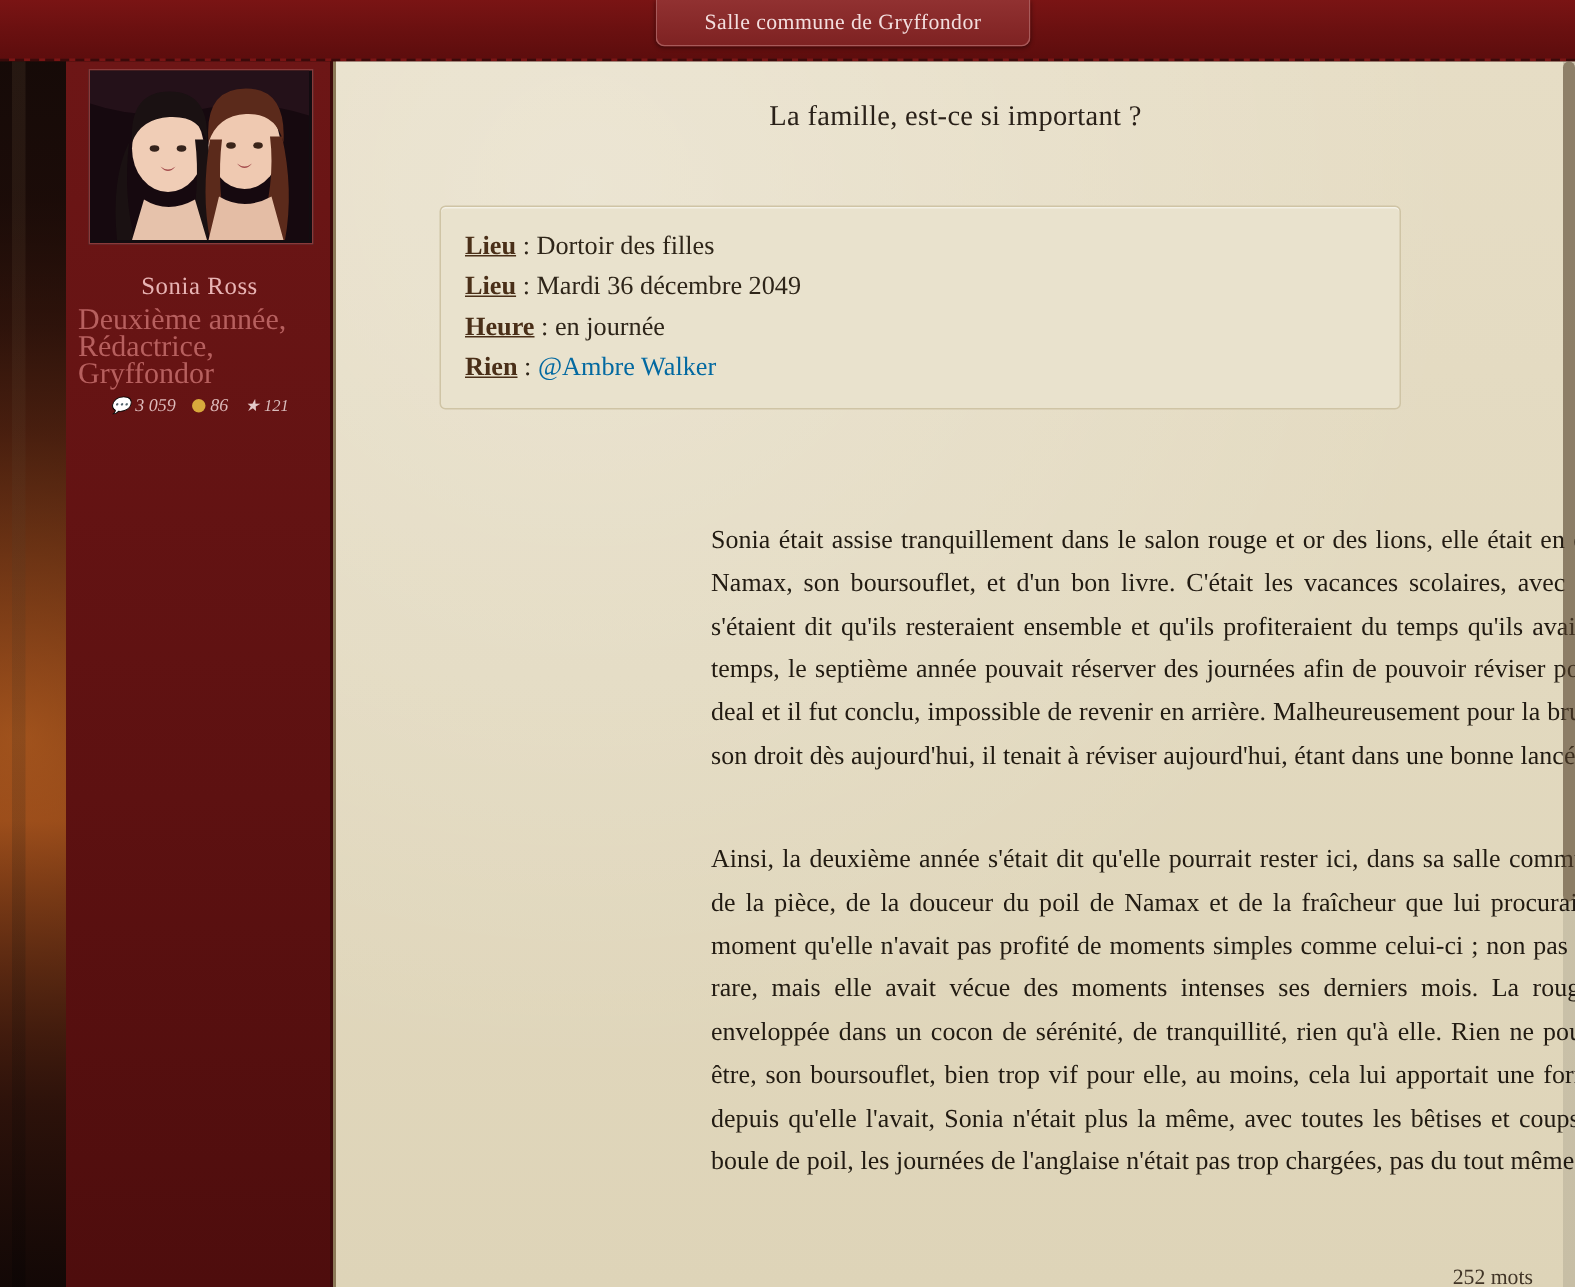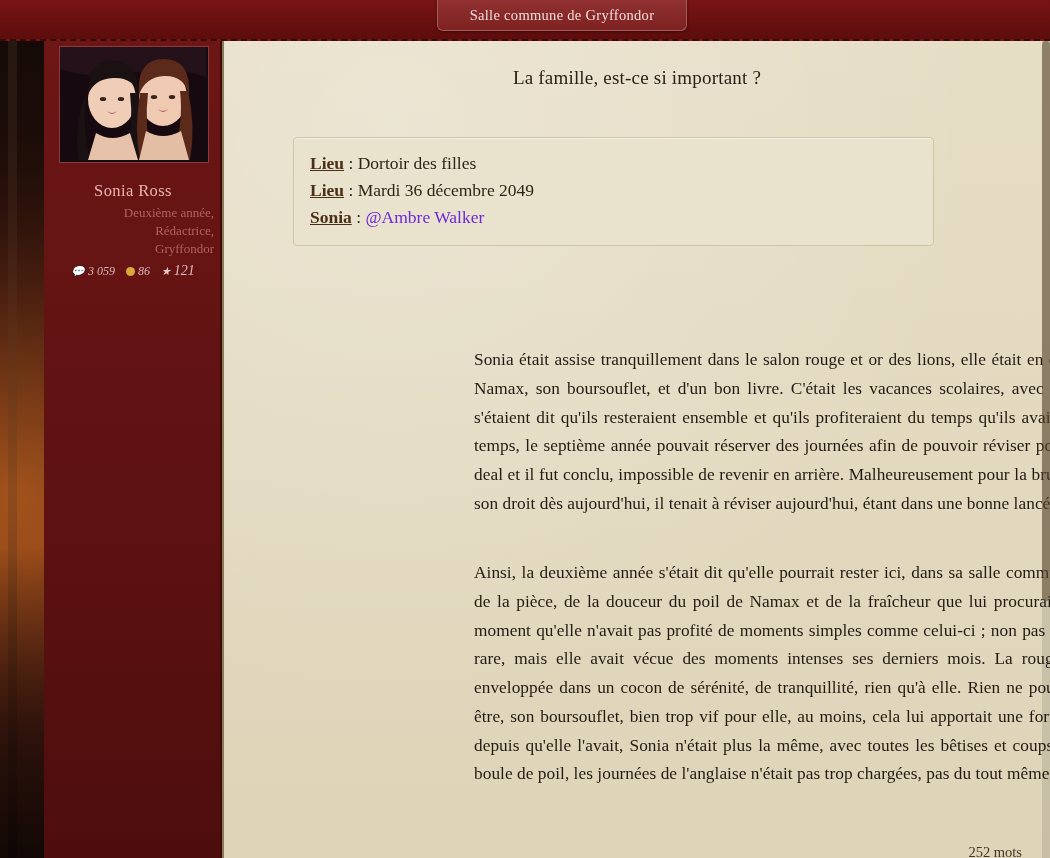--- a/index.html
+++ b/index.html
@@ -102,37 +102,37 @@
     text-align: center;
     color: #e8b4b4;
     font-size: 16.5px;
     letter-spacing: .4px;
   }
   .profile-rank {
     position: absolute;
     left: 8px;
     top: 163px;
     width: 162px;
-    text-align: right;
+    text-align: left;
     color: #b7605f;
-    font-size: 13px;
+    font-size: 20px;
     line-height: 18px;
   }
   .profile-stats {
     position: absolute;
     left: 0;
     top: 222px;
     width: 178px;
     text-align: center;
     color: #dcb9b9;
     font-size: 12px;
     white-space: nowrap;
   }
   .profile-stats .stat { margin: 0 4px; font-style: italic; }
-  .profile-stats .num-sm { font-size: 14px; color: #d9bcbc; text-align: right; }
+  .profile-stats .num-sm { font-size: 11px; color: #d9bcbc; text-align: right; }
   .dot-coin {
     display: inline-block;
     width: 9px; height: 9px;
     border-radius: 50%;
     background: #d8a93c;
     vertical-align: -1px;
   }
   .glyph { color: #e4c9c9; font-size: 11px; vertical-align: 0px; }
 
   
@@ -177,21 +177,21 @@
     font-size: 17.5px;
     color: #2e2519;
     line-height: 27px;
     white-space: nowrap;
   }
   .info-line .lbl {
     text-decoration: underline;
     font-weight: bold;
     color: #4a2f18;
   }
-  .info-line .mention { color: #6d28d9; }
+  .info-line .mention { color: #0369a1; }
 
   .body-text {
     position: absolute;
     left: 250px;
     top: 288px;
     width: 0;
   }
   .para {
     position: absolute;
     left: 0;
@@ -290,21 +290,24 @@
     <h1 class="rp-title">La famille, est-ce si important ?</h1>
 
     <div class="infobox">
       <div class="info-line">
         <span class="lbl">Lieu</span> : <span>Dortoir des filles</span>
       </div>
       <div class="info-line">
         <span class="lbl">Lieu</span> : <span>Mardi 36 décembre 2049</span>
       </div>
       <div class="info-line">
-        <span class="lbl">Sonia</span> : <span class="mention">@Ambre Walker</span>
+        <span class="lbl">Heure</span> : <span>en journée</span>
+      </div>
+      <div class="info-line">
+        <span class="lbl">Rien</span> : <span class="mention">@Ambre Walker</span>
       </div>
     </div>
 
     <div class="body-text">
       <p class="para p1">Sonia était assise tranquillement dans le salon rouge et or des lions, elle était en compagnie de son précieux Namax, son boursouflet, et d'un bon livre. C'était les vacances scolaires, avec Ethan, son grand frère, ils s'étaient dit qu'ils resteraient ensemble et qu'ils profiteraient du temps qu'ils avaient ; bien que de temps en temps, le septième année pouvait réserver des journées afin de pouvoir réviser pour ses ASPICs. C'était leur deal et il fut conclu, impossible de revenir en arrière. Malheureusement pour la brunette, l'anglais avait usé de son droit dès aujourd'hui, il tenait à réviser aujourd'hui, étant dans une bonne lancée.</p>
       <p class="para p2">Ainsi, la deuxième année s'était dit qu'elle pourrait rester ici, dans sa salle commune à profiter de la chaleur de la pièce, de la douceur du poil de Namax et de la fraîcheur que lui procurait son livre. Cela faisait un moment qu'elle n'avait pas profité de moments simples comme celui-ci ; non pas qu'il s'agissait d'une denrée rare, mais elle avait vécue des moments intenses ses derniers mois. La rouge et or était parfaitement enveloppée dans un cocon de sérénité, de tranquillité, rien qu'à elle. Rien ne pourrait l'en sortir, sauf, peut-être, son boursouflet, bien trop vif pour elle, au moins, cela lui apportait une forme de renouveau. En effet, depuis qu'elle l'avait, Sonia n'était plus la même, avec toutes les bêtises et coups bas que faisaient la petite boule de poil, les journées de l'anglaise n'était pas trop chargées, pas du tout même — vive l'ironie !</p>
     </div>
 
     <div class="wordcount">252 mots</div>
 

